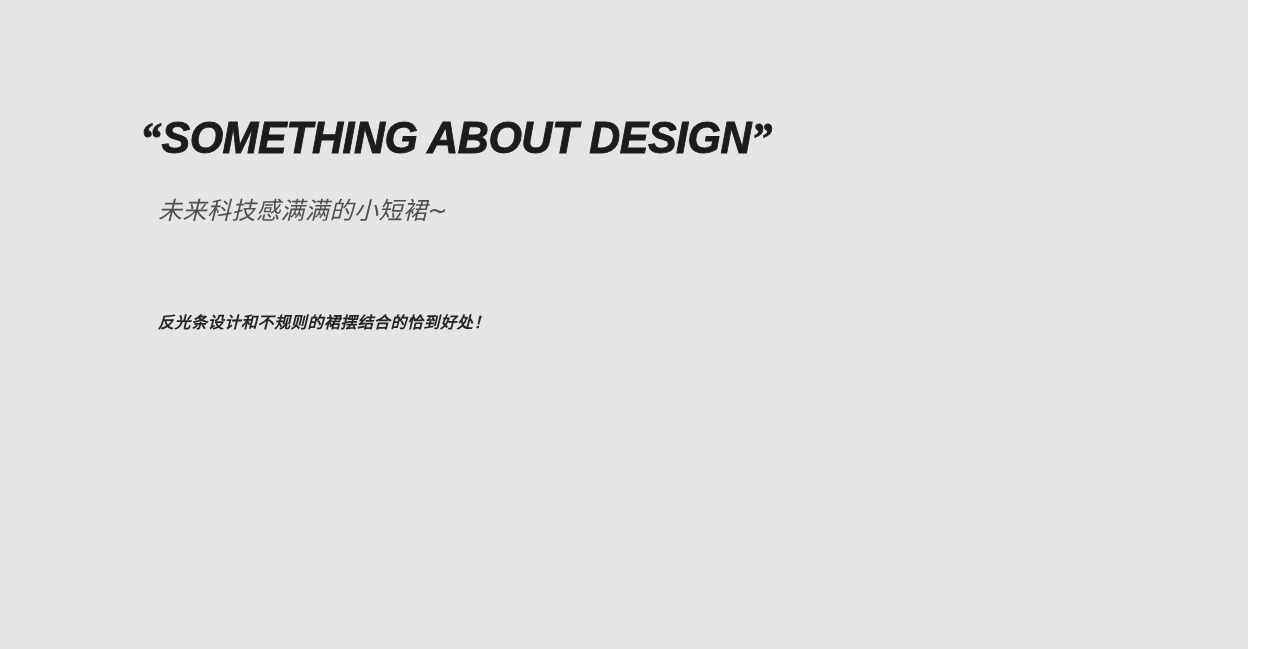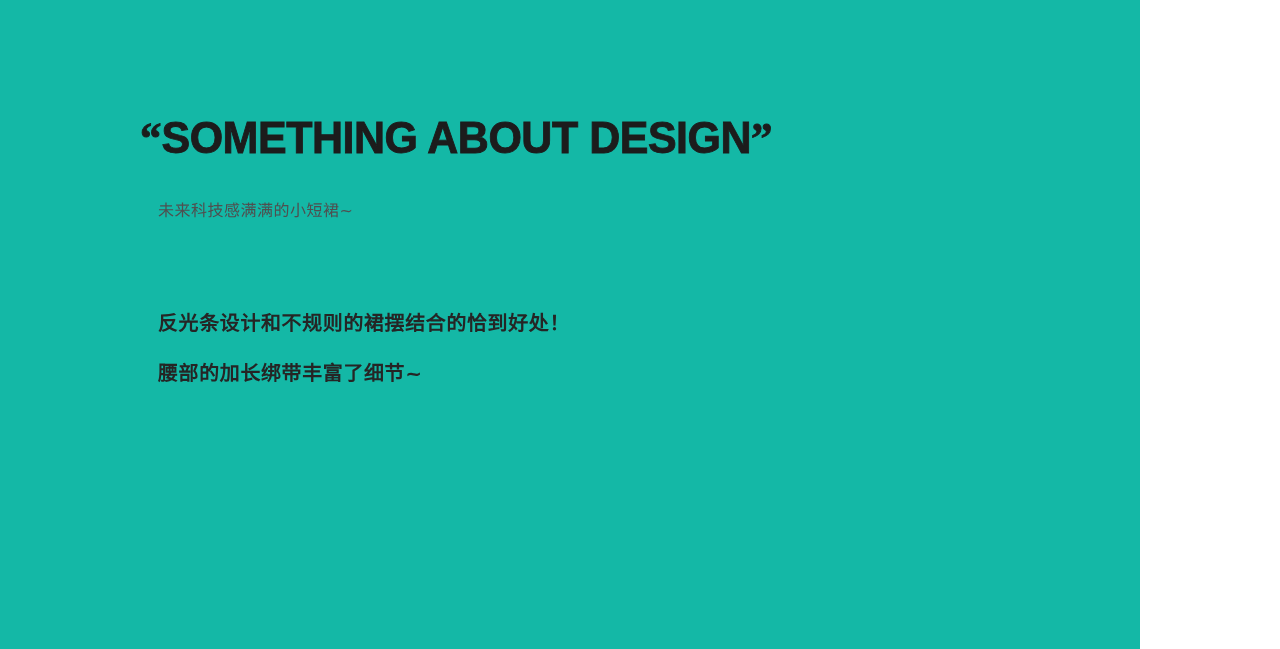--- a/index.html
+++ b/index.html
@@ -12,23 +12,24 @@
   body {
     width: 1280px;
     height: 649px;
     overflow: hidden;
     font-family: "Liberation Sans", "DejaVu Sans", sans-serif;
     -webkit-font-smoothing: antialiased;
   }
 
   .page {
     position: relative;
-    width: 1140px;
+    width: 1248px;
     height: 649px;
-    background: #14b8a6;
+    background: #e5e5e5;
+    font-style: italic;
   }
 
   
   .content {
     position: absolute;
     left: 0;
     top: 0;
     width: 1280px;
   }
 
@@ -59,40 +60,40 @@
   .headline .quote-open { margin-right: 1px; }
   .headline .quote-close { margin-left: 0px; }
 
   
   .subtitle {
     position: absolute;
     left: 158px;
     top: 195px;
     margin: 0;
     font-family: "DejaVu Sans", "Liberation Sans", sans-serif;
-    font-size: 16px;
+    font-size: 24px;
     line-height: 32px;
     font-weight: 400;
     letter-spacing: 0.5px;
     color: #4f4f4f;
     white-space: nowrap;
   }
 
   
   .body-block {
     position: absolute;
     left: 158px;
     top: 298px;
     width: 900px;
   }
 
   .body-line {
     margin: 0;
     font-family: "DejaVu Sans", "Liberation Sans", sans-serif;
-    font-size: 20px;
+    font-size: 16px;
     line-height: 50px;
     letter-spacing: 0.6px;
     white-space: nowrap;
   }
 
   .body-line.is-strong {
     font-weight: 700;
     color: #252525;
   }
 
@@ -106,17 +107,16 @@
 
 <div class="page">
   <div class="content">
 
     <h1 class="headline"><span class="quote quote-open">“</span><span>SOMETHING ABOUT DESIGN</span><span class="quote quote-close">”</span></h1>
 
     <p class="subtitle">未来科技感满满的小短裙~</p>
 
     <div class="body-block">
       <p class="body-line is-strong">反光条设计和不规则的裙摆结合的恰到好处！</p>
-      <p class="body-line is-strong">腰部的加长绑带丰富了细节~</p>
     </div>
 
   </div>
 </div>
 
 </body></html>

